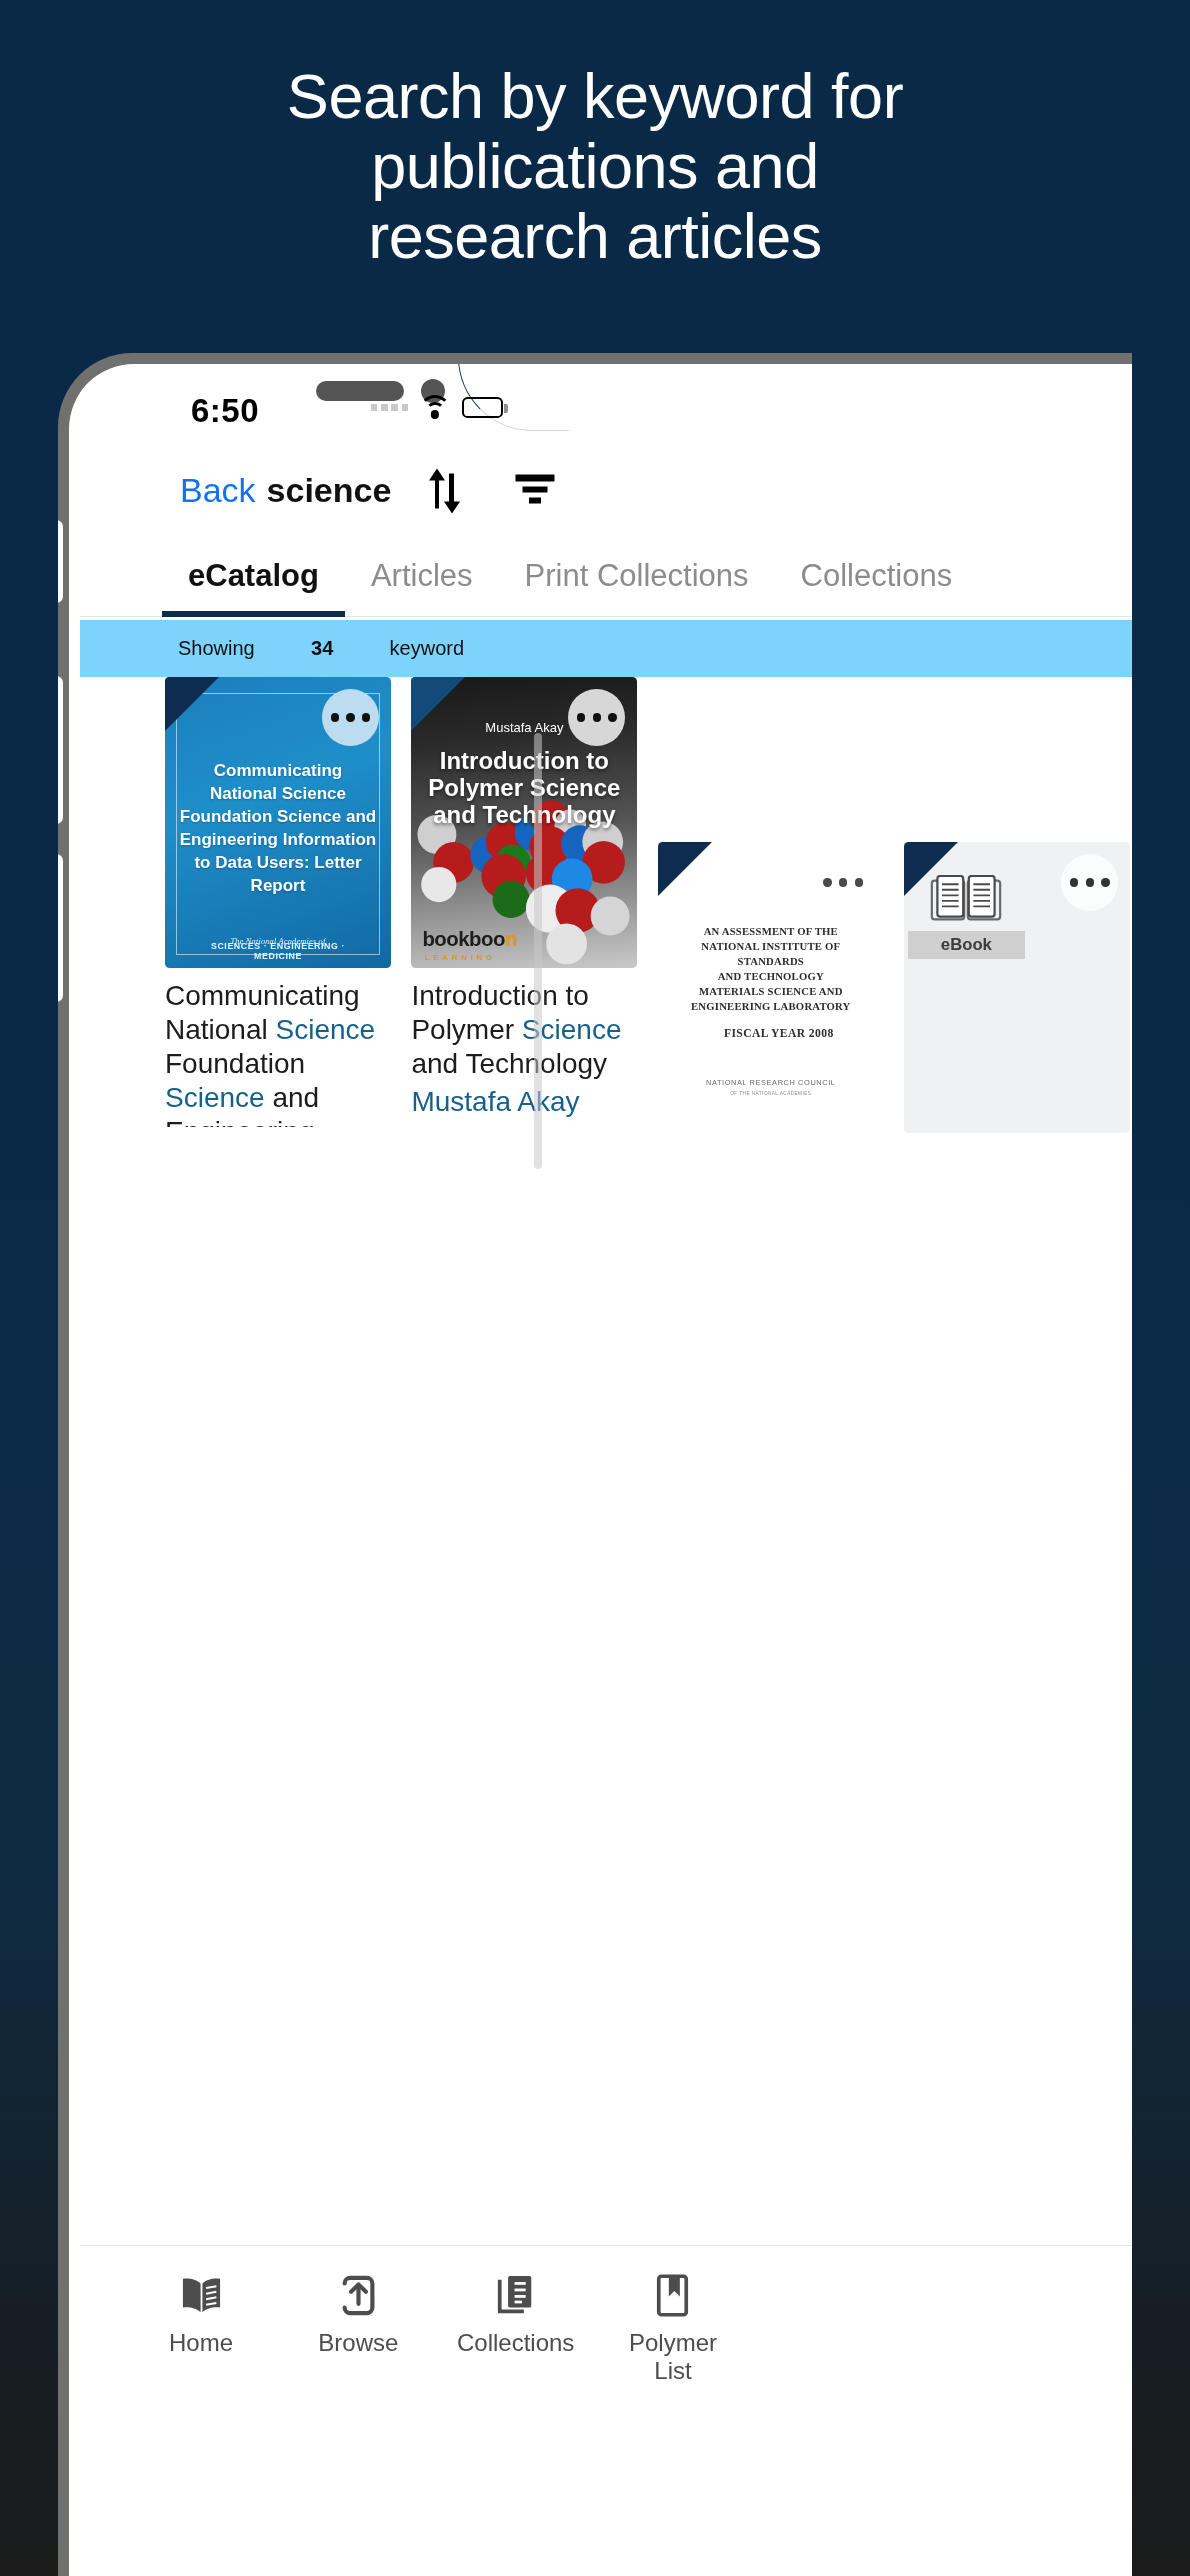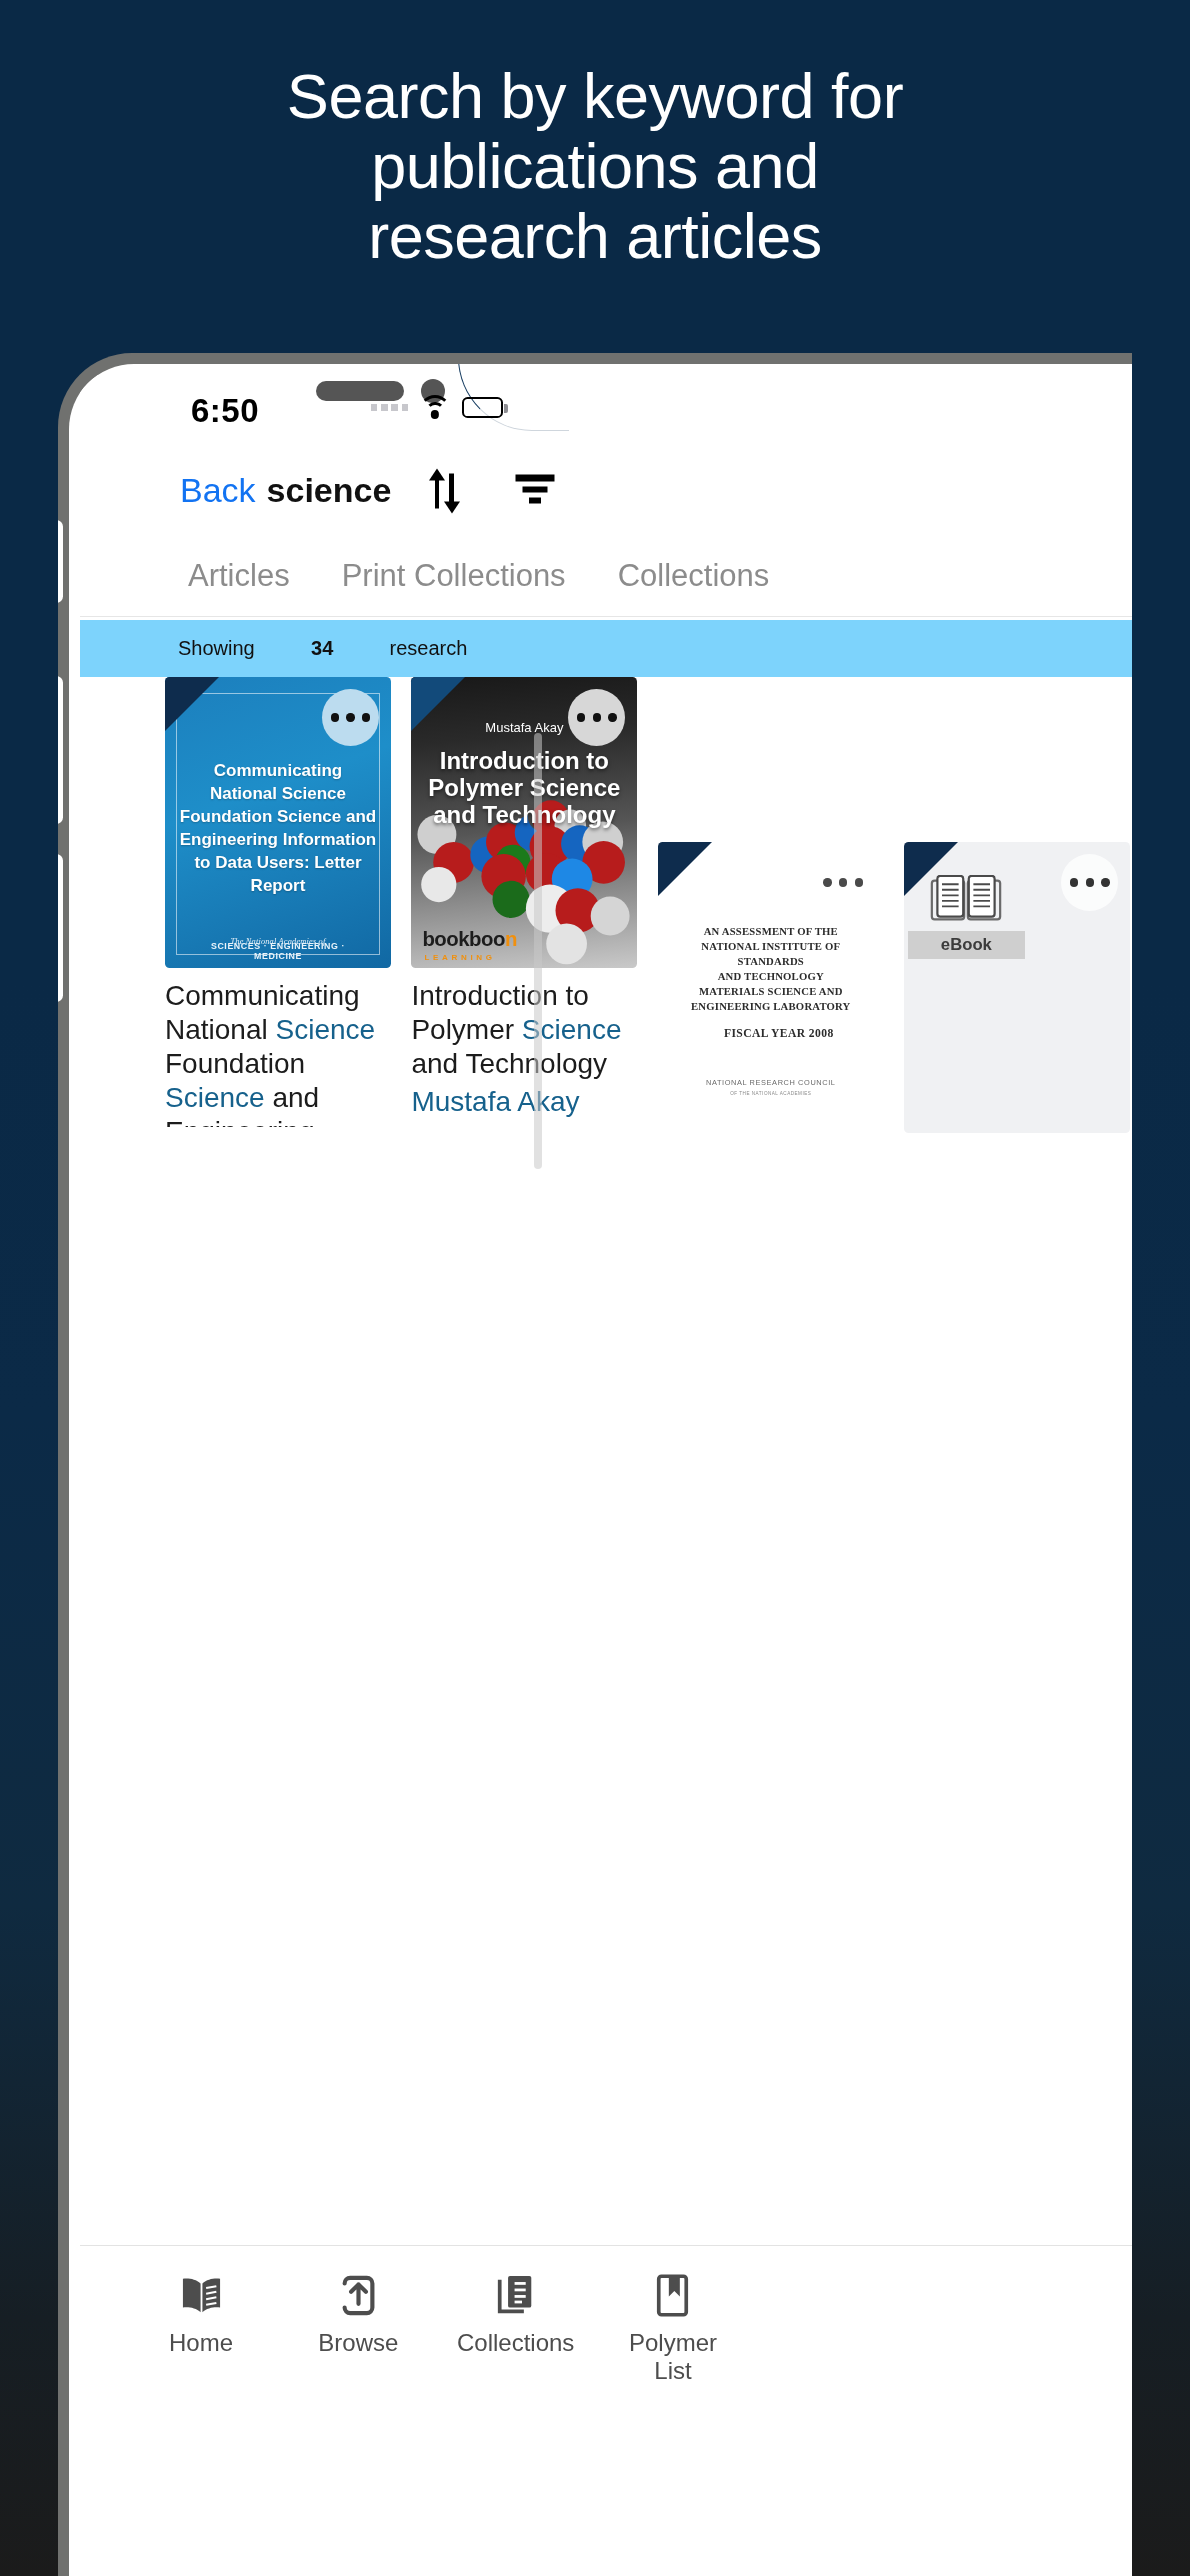--- a/index.html
+++ b/index.html
@@ -380,29 +380,30 @@
           </span>
           <span id="filter-icon">
             <i class="f1"></i>
               <i class="f2"></i>
               <i class="f3"></i>
           </span>
         </span>
       </div>
 
       <div id="tabs-row">
+        <span class="tab active">eCatalog</span>
         <span class="tab">Articles</span>
         <span class="tab">Print Collections</span>
         <span class="tab">Collections</span>
       </div>
 
       <div id="results-line">
         <span>Showing</span>
         <span class="num">34</span>
-        <span>research</span>
+        <span>keyword</span>
       </div>
 
       <div id="results-grid">
         <div class="grid-inner">
 
           <div class="card card-1">
             <div class="cover cover-nas">
               <span class="corner-flag"></span>
               <span class="dots-btn">
                 <i></i>

